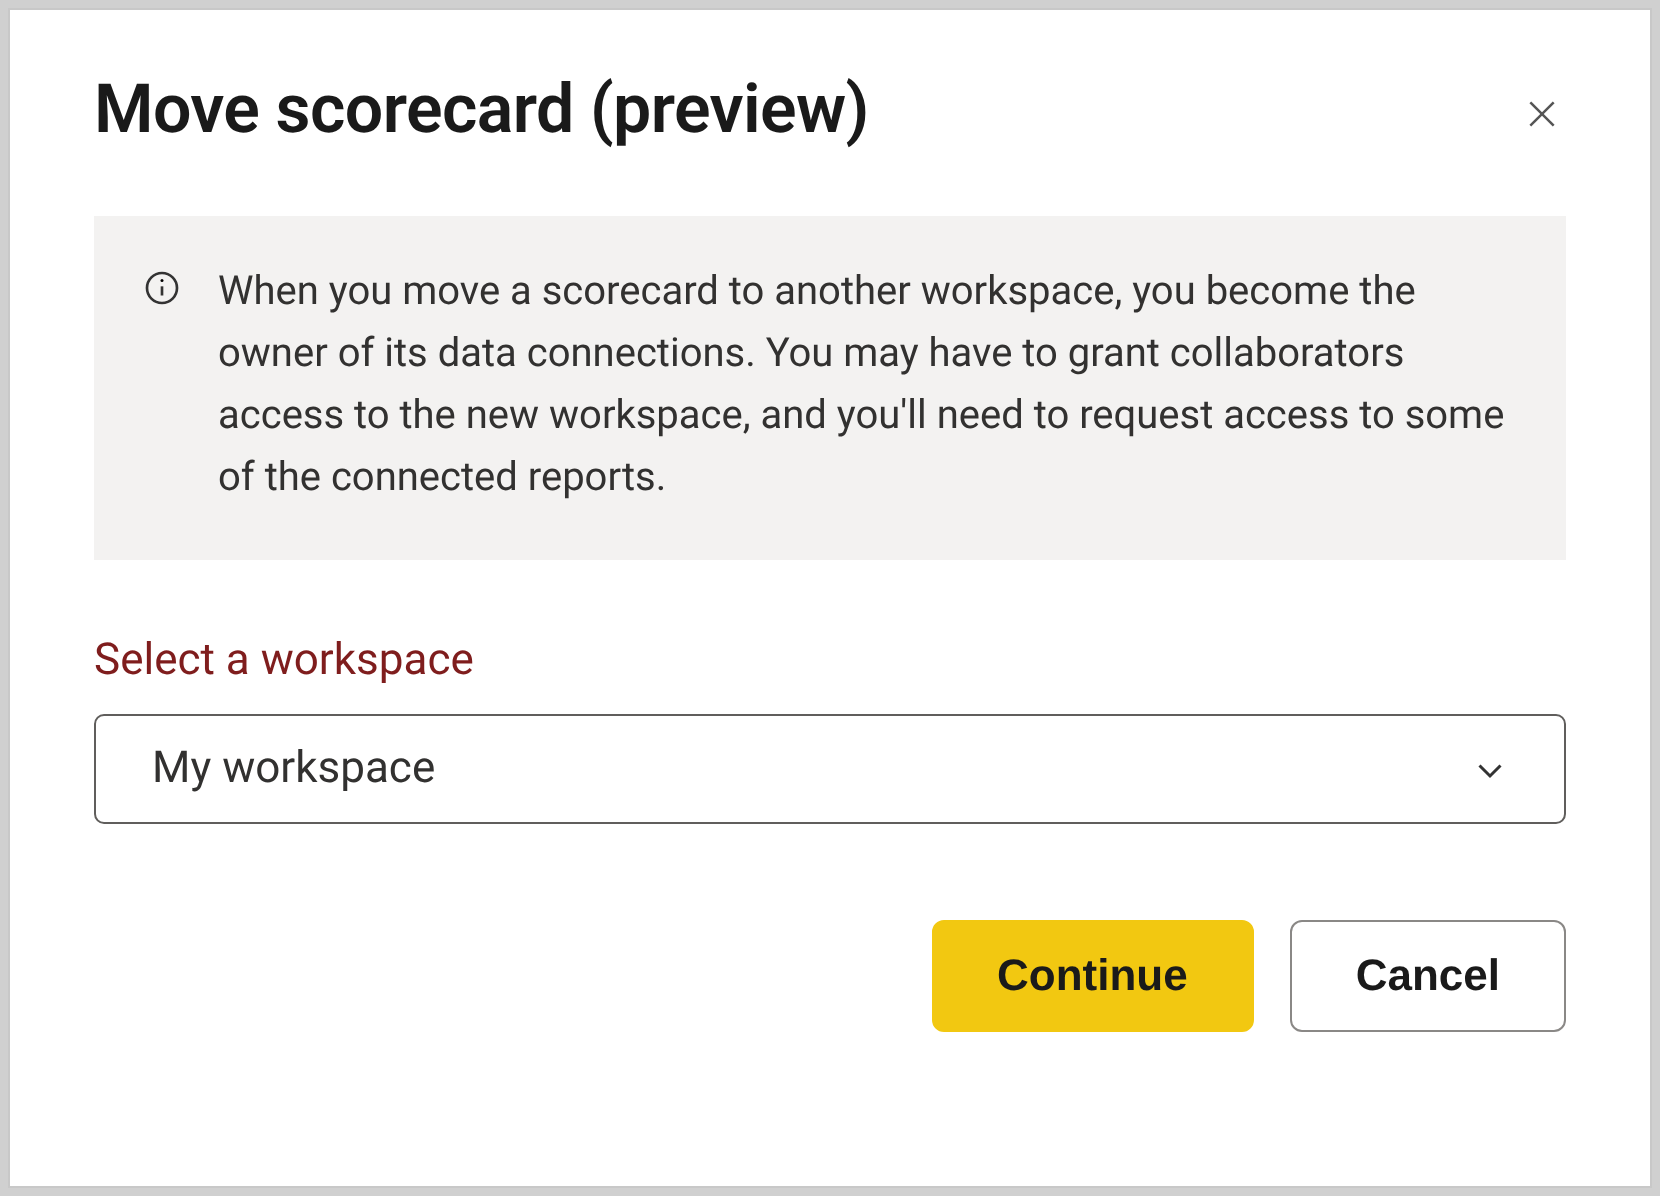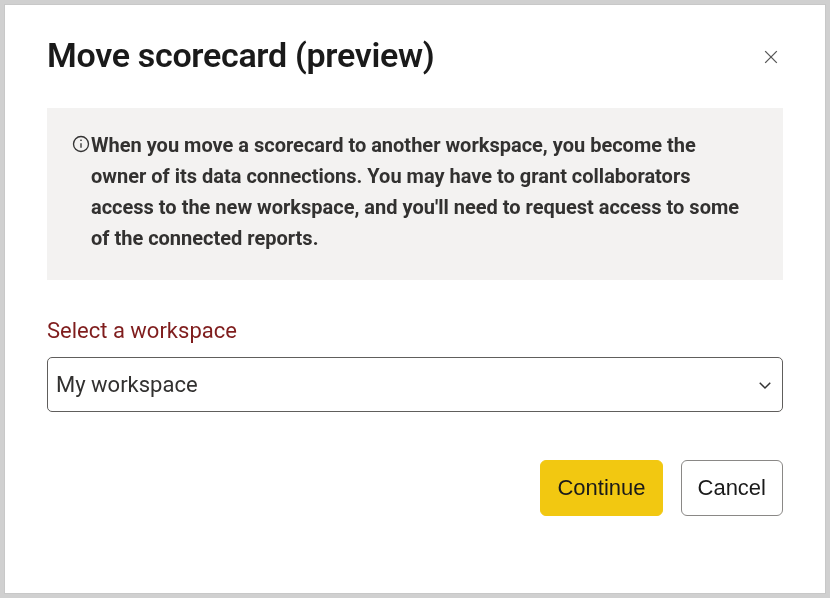--- a/index.html
+++ b/index.html
@@ -50,22 +50,22 @@
     }
     .close-btn svg {
       width: 20px;
       height: 20px;
     }
     .info-banner {
       background: #f3f2f1;
       padding: 22px 28px 26px 24px;
       display: flex;
       align-items: flex-start;
+      gap: 18px;
       margin-bottom: 38px;
-      font-weight: bold;
     }
     .info-icon {
       flex-shrink: 0;
       margin-top: 4px;
     }
     .info-icon svg {
       width: 20px;
       height: 20px;
       stroke: #333;
     }
@@ -77,21 +77,21 @@
     .field-label {
       font-size: 22px;
       font-weight: 400;
       color: #7f1d1d;
       margin-bottom: 14px;
     }
     .dropdown {
       width: 100%;
       border: 1px solid #605e5c;
       border-radius: 5px;
-      padding: 14px 8px;
+      padding: 14px 28px;
       font-size: 22px;
       color: #323130;
       background: #ffffff;
       display: flex;
       align-items: center;
       justify-content: space-between;
       cursor: pointer;
     }
     .chevron {
       display: flex;
@@ -102,22 +102,22 @@
       height: 18px;
     }
     .button-row {
       display: flex;
       justify-content: flex-end;
       gap: 18px;
       margin-top: 48px;
     }
     .btn {
       font-size: 22px;
-      font-weight: 400;
-      padding: 14px 16px;
+      font-weight: 700;
+      padding: 14px 32px;
       border-radius: 6px;
       cursor: pointer;
       border: 1px solid transparent;
     }
     .btn-primary {
       background: #f2c811;
       color: #1a1a1a;
       border-color: #f2c811;
     }
     .btn-secondary {

